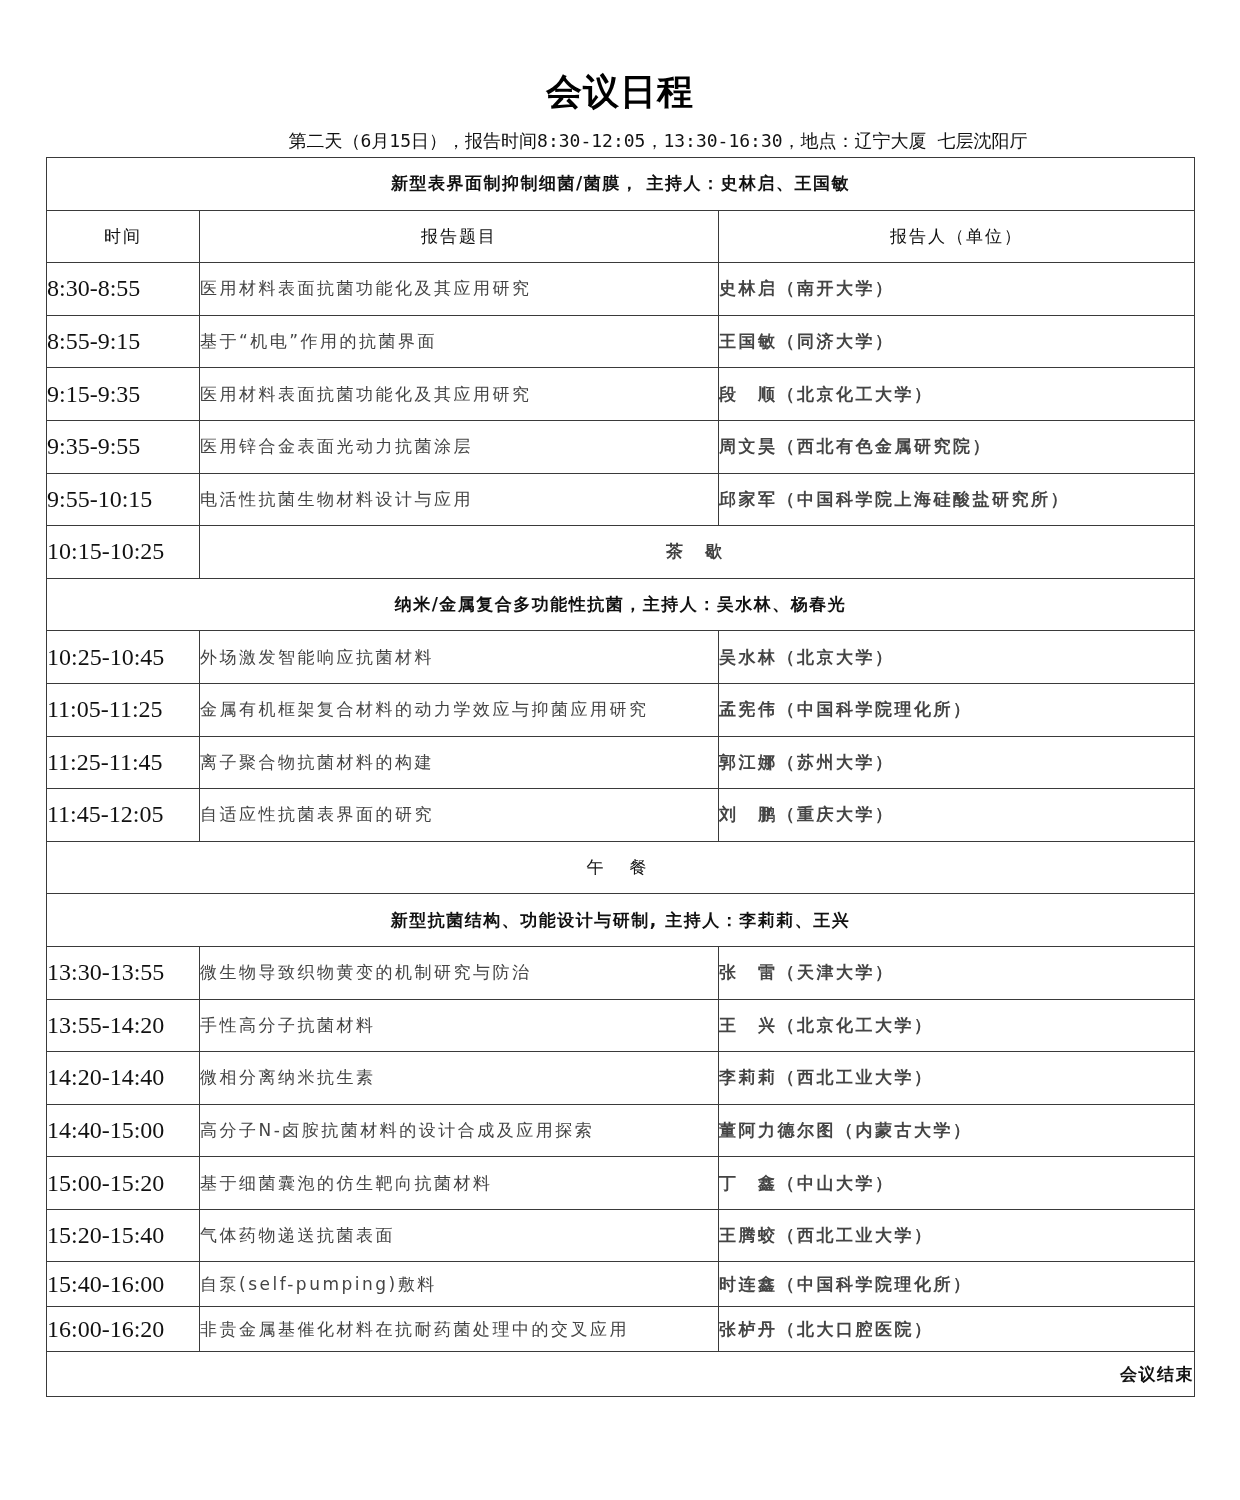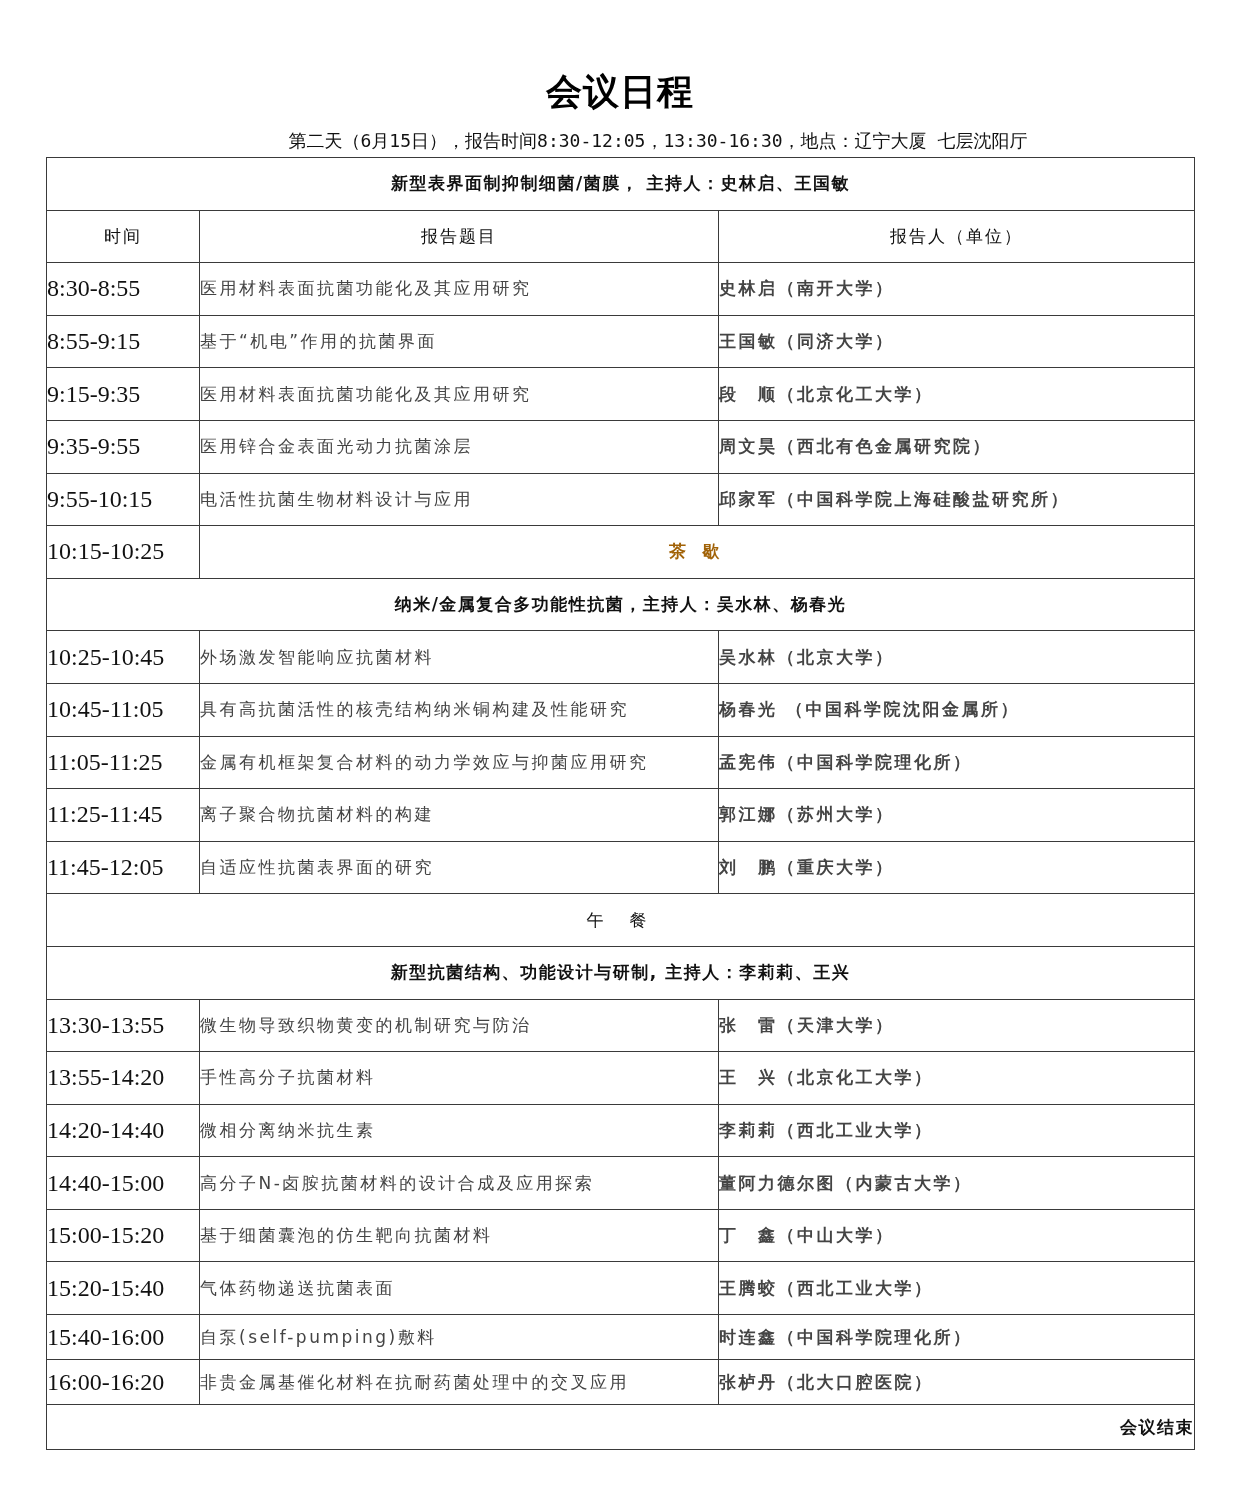--- a/index.html
+++ b/index.html
@@ -31,21 +31,21 @@
     font-weight: normal; text-align: center; color: #111;
     font-family: "DejaVu Sans", sans-serif; font-size: 17px; letter-spacing: 2px;
   }
   td.time { font-family: "Liberation Serif", serif; font-size: 24px; color: #111; padding-left: 12px; }
   td.topic { padding-left: 12px; font-family: "DejaVu Sans", sans-serif; font-size: 17px; letter-spacing: 2.5px; color: #444; }
   td.speaker { padding-left: 12px; font-family: "DejaVu Sans", sans-serif; font-size: 17px; letter-spacing: 2.5px; color: #444; font-weight: bold; }
   td.session {
     text-align: center; font-family: "DejaVu Sans", sans-serif; font-weight: bold; font-size: 17px; letter-spacing: 1.5px; color: #111;
   }
   td.break {
-    text-align: center; font-family: Liberation Serif, serif; font-weight: bold; font-size: 17px; letter-spacing: 6px; color: #a16207;
+    text-align: center; font-family: Liberation Mono, monospace; font-weight: bold; font-size: 17px; letter-spacing: 6px; color: #404040;
   }
   td.break-full {
     text-align: center; font-family: Liberation Mono, monospace; font-size: 17px; letter-spacing: 8px; color: #111;
   }
   td.end {
     text-align: right; font-family: "DejaVu Sans", sans-serif; font-weight: bold; font-size: 17px; letter-spacing: 1.5px; color: #111;
   }
 </style>
 </head>
 <body>
@@ -100,25 +100,20 @@
       <td colspan="2" class="break">茶 歇</td>
     </tr>
 
     <tr class="row52">
       <td colspan="3" class="session">纳米/金属复合多功能性抗菌，主持人：吴水林、杨春光</td>
     </tr>
     <tr class="row52">
       <td class="time">10:25-10:45</td>
       <td class="topic">外场激发智能响应抗菌材料</td>
       <td class="speaker">吴水林（北京大学）</td>
-    </tr>
-    <tr class="row52">
-      <td class="time">10:45-11:05</td>
-      <td class="topic">具有高抗菌活性的核壳结构纳米铜构建及性能研究</td>
-      <td class="speaker">杨春光 （中国科学院沈阳金属所）</td>
     </tr>
     <tr class="row52">
       <td class="time">11:05-11:25</td>
       <td class="topic">金属有机框架复合材料的动力学效应与抑菌应用研究</td>
       <td class="speaker">孟宪伟（中国科学院理化所）</td>
     </tr>
     <tr class="row52">
       <td class="time">11:25-11:45</td>
       <td class="topic">离子聚合物抗菌材料的构建</td>
       <td class="speaker">郭江娜（苏州大学）</td>

